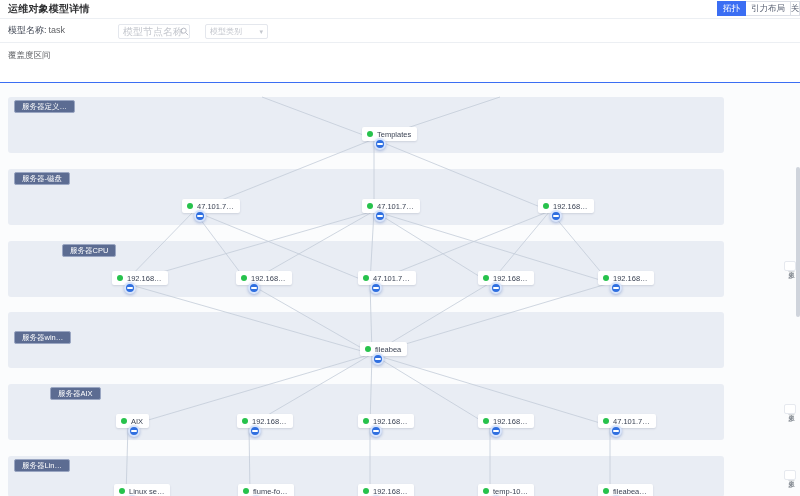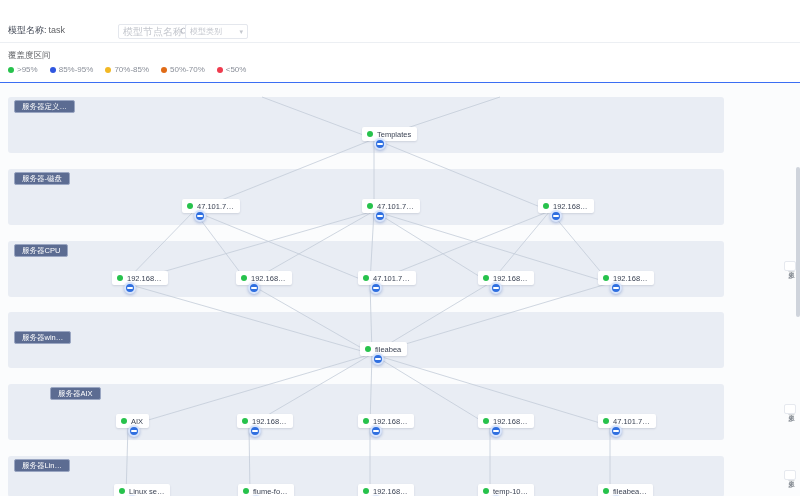--- a/index.html
+++ b/index.html
@@ -54,21 +54,21 @@
     border: none; outline: none; width: 100%;
     font-size: 10px; color: #606266; padding-left: 4px;
     font-family: inherit; background: transparent;
   }
   .node-search input::placeholder { color: #c3c6cd; }
   .search-ic {
     position: absolute; left: 180px; top: 8px;
     width: 9px; height: 9px; color: #b2b6bf;
   }
   .cat-select {
-    position: absolute; left: 185px; top: 5px;
+    position: absolute; left: 205px; top: 5px;
     width: 63px; height: 15px; border: 1px solid #e4e7ed; border-radius: 2px;
     background: #fff; display: flex; align-items: center; justify-content: space-between;
     padding: 0 4px; font-size: 8px; color: #c3c6cd;
   }
   .chev { color: #c3c6cd; font-size: 7px; }
 
   .seg-group {
     position: absolute; right: 4px; top: 5px; display: flex; height: 15px;
     font-size: 8px;
   }
@@ -147,20 +147,28 @@
   .vscroll {
     position: absolute; right: 0; top: 84px; width: 4px; height: 150px;
     background: #cfd4dc; border-radius: 2px; z-index: 9;
   }
 </style>
 </head>
 <body>
 
 <div id="app">
 
+  <div class="titlebar">
+    <div class="title">运维对象模型详情</div>
+    <div class="layout-tabs">
+      <div class="layout-tab active">拓扑</div>
+      <div class="layout-tab">引力布局</div>
+      <div class="layout-tab clipped">关</div>
+    </div>
+  </div>
 
   <div class="filterbar">
     <div class="model-name">
       <span>模型名称:</span><span class="val">task</span>
     </div>
 
     <div class="node-search">
       <input placeholder="模型节点名称" style="">
     </div>
     <svg class="search-ic" viewBox="0 0 16 16">
@@ -170,52 +178,30 @@
 
     <div class="cat-select">
       <span>模型类别</span>
       <span class="chev">▾</span>
     </div>
 
   </div>
 
   <div class="legend">
     <div class="legend-title">覆盖度区间</div>
-    <div class="legend-items" id="legend-items">
-        <div class="legend-item">
-          <span class="legend-dot" style="background:#27c24c"></span>
-          <span class="legend-label">&gt;95%</span>
-        </div>
-        <div class="legend-item">
-          <span class="legend-dot" style="background:#2f56e0"></span>
-          <span class="legend-label">85%-95%</span>
-        </div>
-        <div class="legend-item">
-          <span class="legend-dot" style="background:#f2b825"></span>
-          <span class="legend-label">70%-85%</span>
-        </div>
-        <div class="legend-item">
-          <span class="legend-dot" style="background:#e06b16"></span>
-          <span class="legend-label">50%-70%</span>
-        </div>
-        <div class="legend-item">
-          <span class="legend-dot" style="background:#ef3b4e"></span>
-          <span class="legend-label">&lt;50%</span>
-        </div>
-      </div>
   </div>
 
   <div class="canvas">
     <div id="bands">
         <div class="band" style="top: 14px; height: 56px;"></div>
         <div class="band-label" style="top: 17px;">服务器定义…</div>
         <div class="band" style="top: 86px; height: 56px;"></div>
         <div class="band-label" style="top: 89px;">服务器-磁盘</div>
         <div class="band" style="top: 158px; height: 56px;"></div>
-        <div class="band-label" style="top: 161px;">服务器CPU</div>
+        <div class="band-label" style="top: 161px; margin-left: 48px;">服务器CPU</div>
         <div class="band" style="top: 229px; height: 56px;"></div>
         <div class="band-label" style="top: 248px;">服务器win…</div>
         <div class="band" style="top: 301px; height: 56px;"></div>
         <div class="band-label" style="top: 304px; margin-left: 36px;">服务器AIX</div>
         <div class="band" style="top: 373px; height: 41px;"></div>
         <div class="band-label" style="top: 376px;">服务器Lin…</div>
       </div>
     <svg class="edges" id="edges">
         <line x1="262" y1="14" x2="374" y2="56" stroke="#c3cbd8" stroke-width="0.8"></line>
         <line x1="374" y1="56" x2="500" y2="14" stroke="#c3cbd8" stroke-width="0.8"></line>

